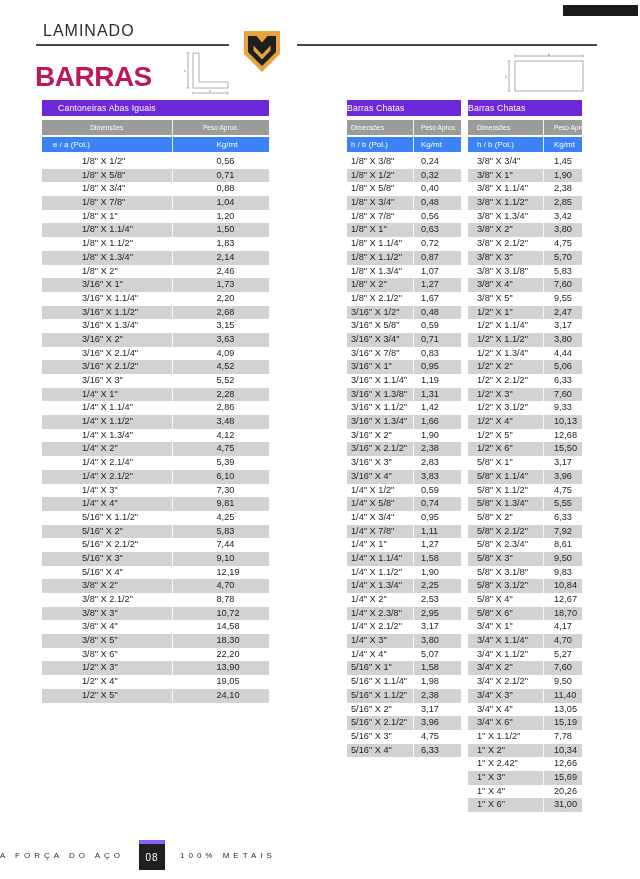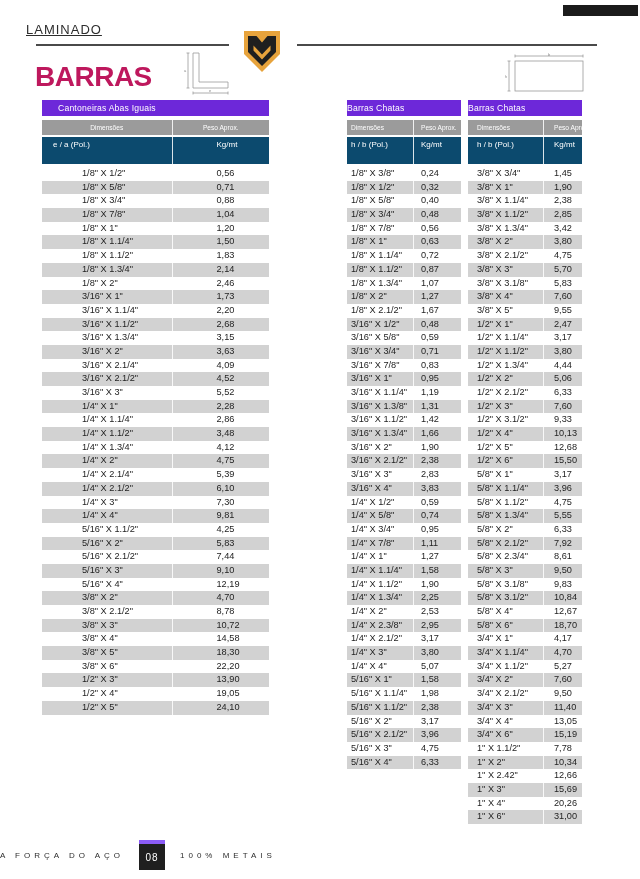--- a/index.html
+++ b/index.html
@@ -4,35 +4,35 @@
 <style>
   html,body{margin:0;padding:0;}
   body{
     width:640px;height:879px;position:relative;background:#ffffff;
     font-family:"Liberation Sans", sans-serif;overflow:hidden;
   }
   .abs{position:absolute;}
   
   #corner-bar{left:563px;top:5px;width:75px;height:11px;background:#1b1b1b;}
   
-  #category{left:26px;top:22px;font-size:13px;letter-spacing:1px;color:#2d2d2d;text-decoration:underline;}
+  #category{left:43px;top:22px;font-size:16px;letter-spacing:1px;color:#2d2d2d;}
   #rule-left{left:36px;top:44px;width:193px;height:2px;background:#4a4a4a;}
   #rule-right{left:297px;top:44px;width:300px;height:2px;background:#4a4a4a;}
   #page-title{left:35px;top:61px;font-size:28px;font-weight:bold;letter-spacing:-0.5px;color:#be185d;}
   
   .tbl{position:absolute;top:100px;}
   #t1{left:42px;width:227px;}
   #t2{left:347px;width:114px;}
   #t3{left:468px;width:114px;}
   .tbl-title{height:16px;line-height:16px;background:#6d28d9;color:#fff;font-size:8.6px;letter-spacing:.2px;margin-bottom:4px;white-space:nowrap;}
   #t1 .tbl-title{padding-left:16px;}
   #t2 .tbl-title,#t3 .tbl-title{}
   .hrow{display:flex;box-sizing:border-box;}
   .sub{height:15px;line-height:15px;background:#9b9b9b;color:#fff;font-size:6.6px;margin-bottom:2px;}
-  .units{height:27px;line-height:15px;background:#0c4a6e;color:#fff;font-size:8px;margin-bottom:3px;}
+  .units{height:15px;line-height:15px;background:#3b82f6;color:#fff;font-size:8px;margin-bottom:3px;}
   .hrow span{box-sizing:border-box;white-space:nowrap;overflow:hidden;}
   .s2,.c2{border-left:1px solid rgba(255,255,255,.85);}
   
   #t1 .s1,#t1 .c1{width:129.5px;}
   #t1 .s2,#t1 .c2{flex:1;}
   #t1 .sub .s1,#t1 .sub .s2{text-align:center;}
   #t1 .units .s1{padding-left:11px;}
   #t1 .units .s2,#t1 .c2{padding-left:44px;}
   #t1 .c1{padding-left:40px;}
   

